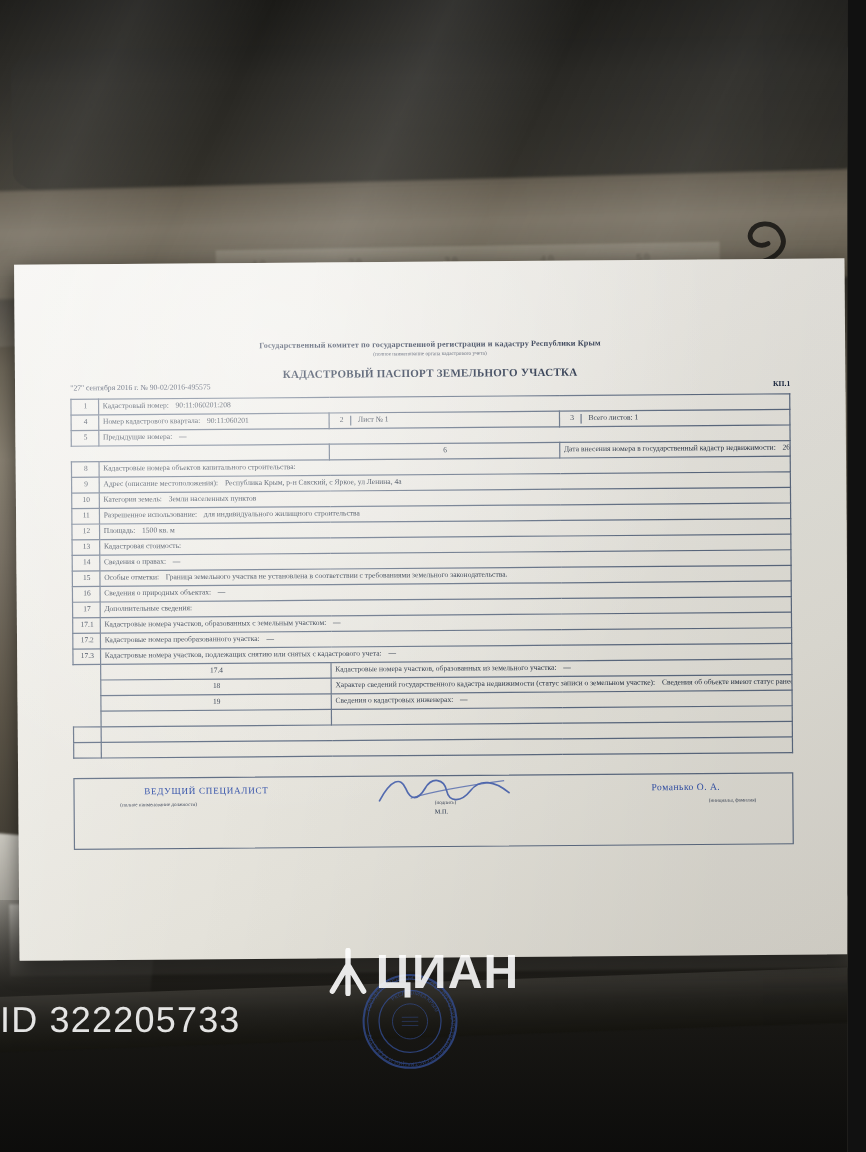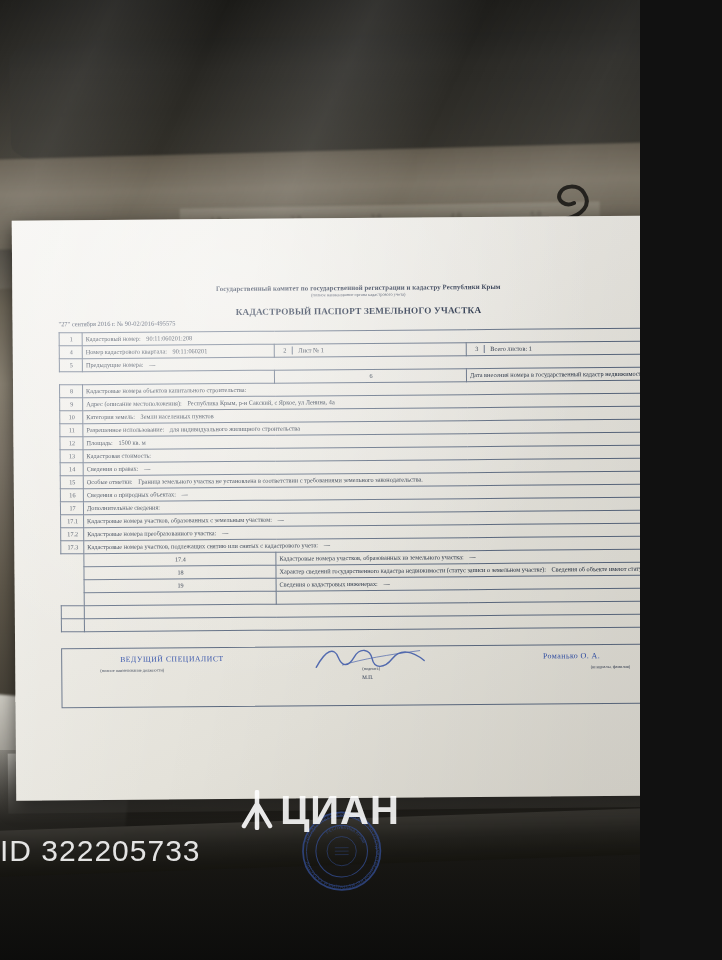--- a/index.html
+++ b/index.html
@@ -2,21 +2,21 @@
 <html><head>
 <meta charset="utf-8">
 <style>
   html, body {
     margin: 0;
     padding: 0;
     background: #111;
   }
   #page {
     position: relative;
-    width: 640px;
+    width: 706px;
     height: 960px;
     overflow: hidden;
     font-family: "Liberation Serif", serif;
     background: #6a6356;
   }
 
   
   .bg-base {
     position: absolute;
     inset: 0;

